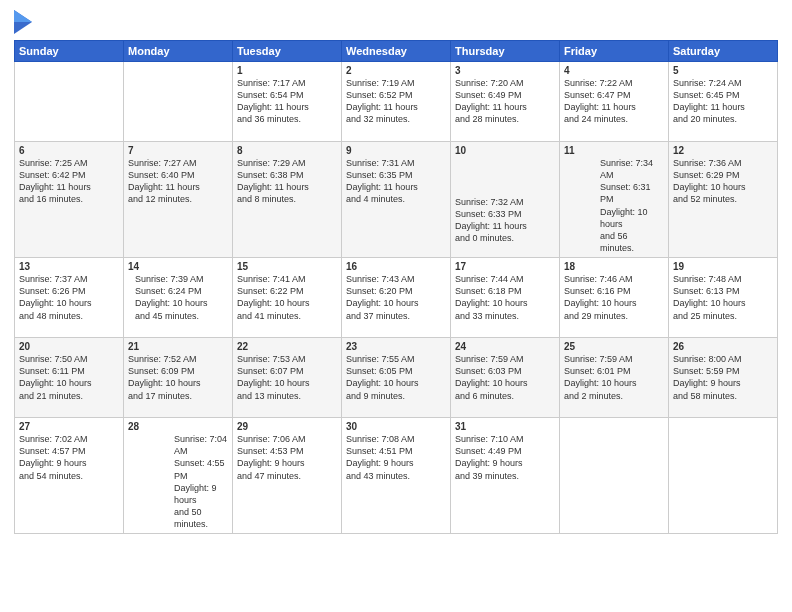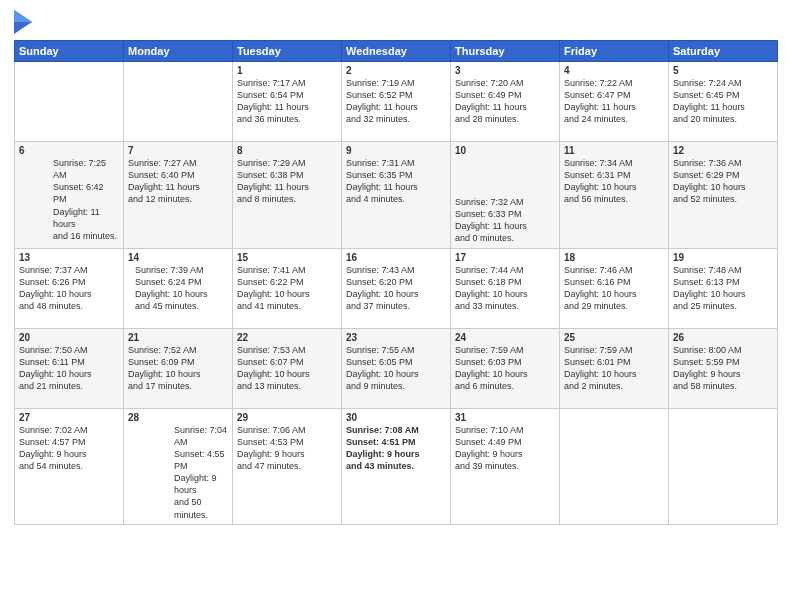--- a/index.html
+++ b/index.html
@@ -167,21 +167,21 @@
             <span class="day-num">5</span>
             <div class="day-info" style="white-space: pre-line;">Sunrise: 7:24 AM
 Sunset: 6:45 PM
 Daylight: 11 hours
 and 20 minutes.</div>
           </td>
         </tr>
         <tr class="alt-row">
           <td>
             <span class="day-num">6</span>
-            <div class="day-info" style="white-space: pre-line; margin-left: 34px;">Sunrise: 7:25 AM
+            <div class="day-info" style="white-space: pre-line;">Sunrise: 7:25 AM
 Sunset: 6:42 PM
 Daylight: 11 hours
 and 16 minutes.</div>
           </td>
           <td>
             <span class="day-num">7</span>
             <div class="day-info" style="white-space: pre-line;">Sunrise: 7:27 AM
 Sunset: 6:40 PM
 Daylight: 11 hours
 and 12 minutes.</div>
@@ -202,21 +202,21 @@
           </td>
           <td>
             <span class="day-num">10</span>
             <div class="day-info" style="white-space: pre-line; margin-top: 40px;">Sunrise: 7:32 AM
 Sunset: 6:33 PM
 Daylight: 11 hours
 and 0 minutes.</div>
           </td>
           <td>
             <span class="day-num">11</span>
-            <div class="day-info" style="white-space: pre-line;">Sunrise: 7:34 AM
+            <div class="day-info" style="white-space: pre-line; margin-left: 36px;">Sunrise: 7:34 AM
 Sunset: 6:31 PM
 Daylight: 10 hours
 and 56 minutes.</div>
           </td>
           <td>
             <span class="day-num">12</span>
             <div class="day-info" style="white-space: pre-line;">Sunrise: 7:36 AM
 Sunset: 6:29 PM
 Daylight: 10 hours
 and 52 minutes.</div>
@@ -341,21 +341,21 @@
           </td>
           <td>
             <span class="day-num">29</span>
             <div class="day-info" style="white-space: pre-line;">Sunrise: 7:06 AM
 Sunset: 4:53 PM
 Daylight: 9 hours
 and 47 minutes.</div>
           </td>
           <td>
             <span class="day-num">30</span>
-            <div class="day-info" style="white-space: pre-line; font-weight: bold;">Sunrise: 7:08 AM
+            <div class="day-info" style="white-space: pre-line;">Sunrise: 7:08 AM
 Sunset: 4:51 PM
 Daylight: 9 hours
 and 43 minutes.</div>
           </td>
           <td>
             <span class="day-num">31</span>
             <div class="day-info" style="white-space: pre-line;">Sunrise: 7:10 AM
 Sunset: 4:49 PM
 Daylight: 9 hours
 and 39 minutes.</div>

